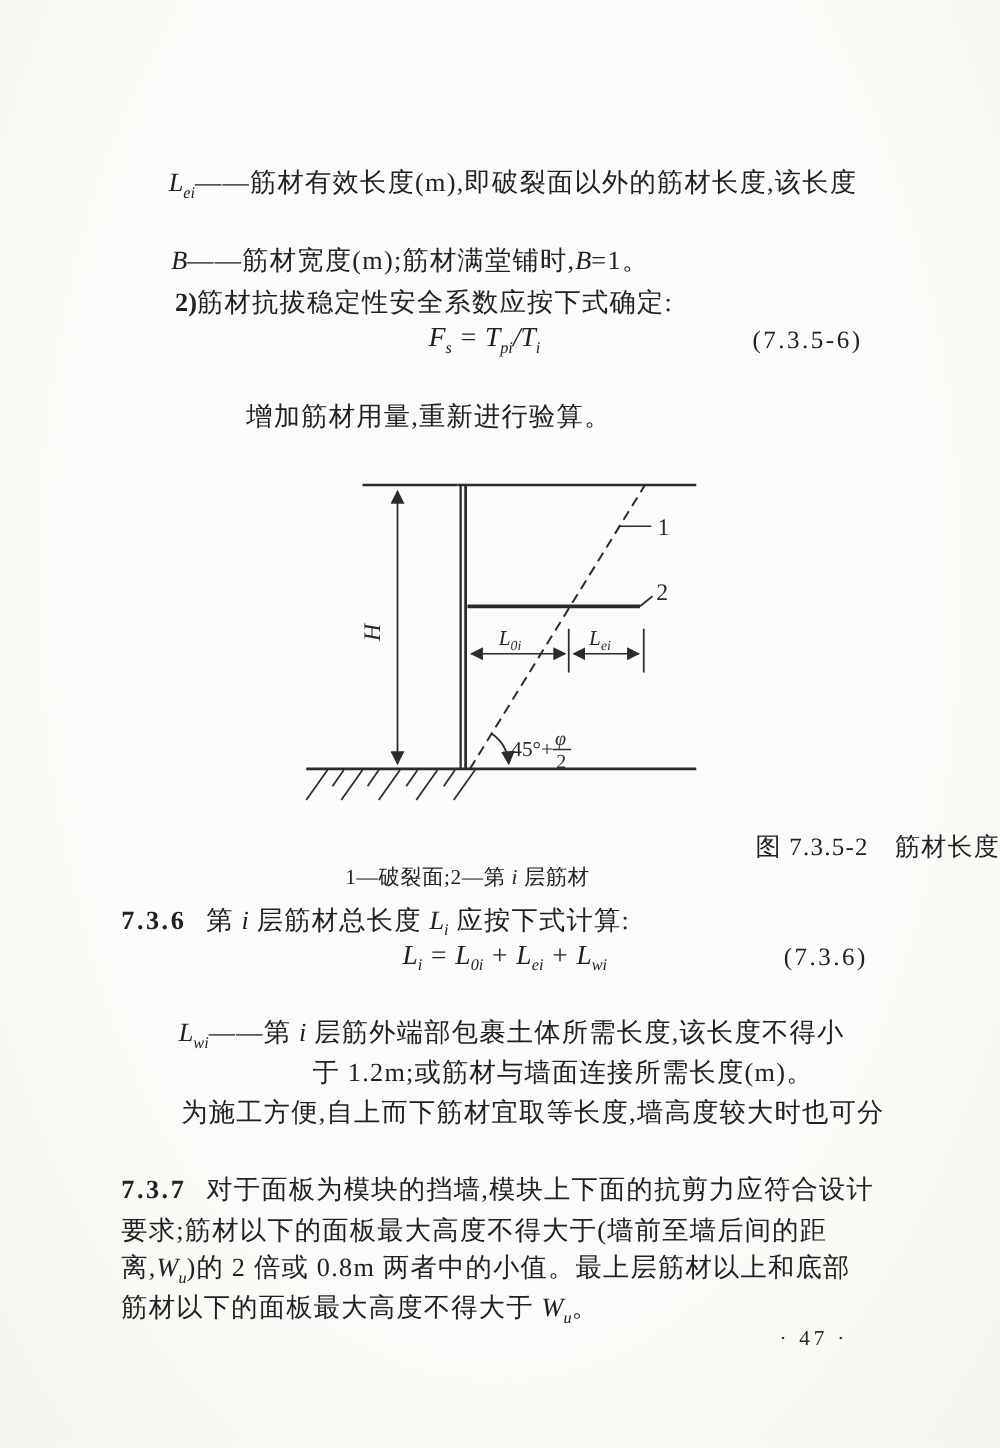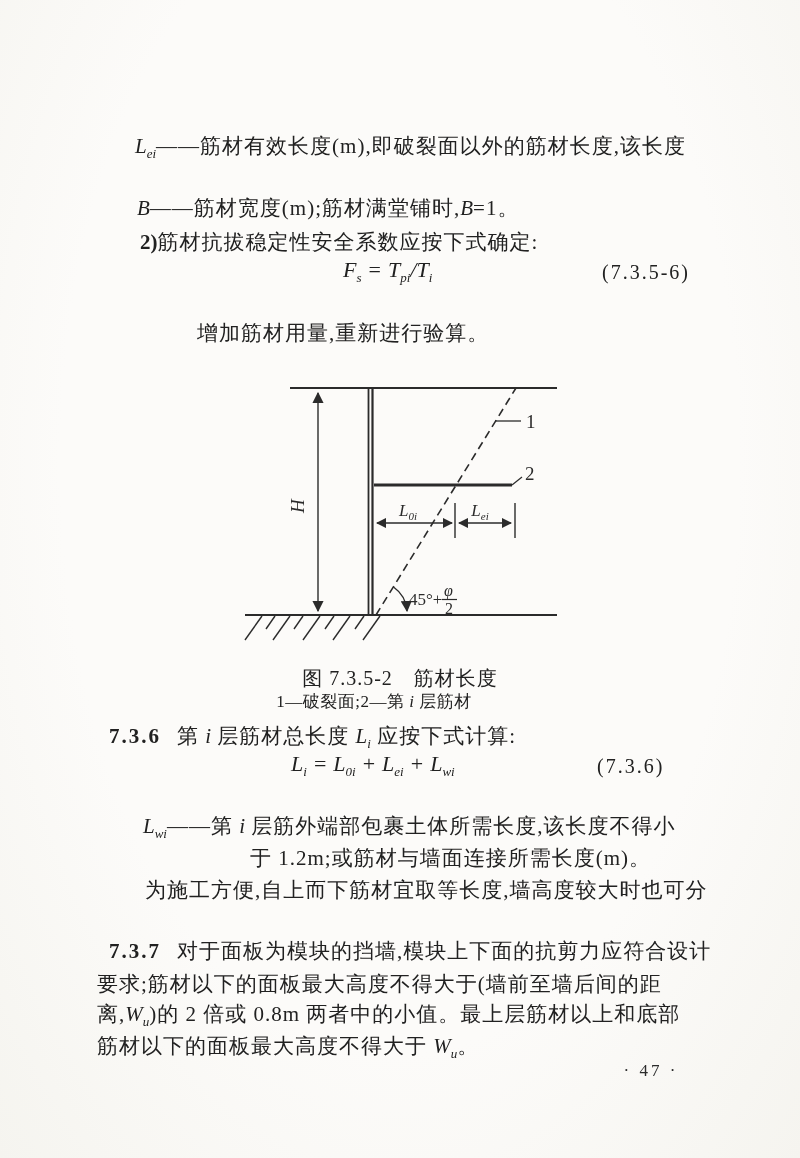--- a/index.html
+++ b/index.html
@@ -28,42 +28,41 @@
   .sub {
     font-size: 13px;
     font-style: italic;
     vertical-align: -5px;
     letter-spacing: 0;
   }
   .bnum {
     font-weight: bold;
     letter-spacing: 2px;
     margin-right: 16px;
-    margin-left: 12px;
   }
   .inum { font-weight: bold; letter-spacing: 0; }
   .formula {
     position: absolute;
     font-size: 22px;
     line-height: 26px;
     white-space: nowrap;
     font-style: italic;
   }
   .formula .op { font-style: normal; margin: 0 7px; }
   .eqnum {
     position: absolute;
     font-size: 20px;
     line-height: 26px;
     white-space: nowrap;
     letter-spacing: 2px;
   }
   .caption {
     position: absolute;
     width: 800px;
-    text-align: center;
+    text-align: right;
     font-size: 20px;
     line-height: 25px;
     letter-spacing: 1px;
     white-space: nowrap;
   }
   .legend {
     position: absolute;
     width: 800px;
     text-align: center;
     font-size: 17px;
@@ -170,24 +169,24 @@
 
   <div class="caption" style="top:666px;">图 7.3.5-2　筋材长度</div>
   <div class="legend" style="top:691px;">
     <span>1—破裂面;2—第 </span><span class="cjk-i">i</span><span> 层筋材</span>
   </div>
 
   <div class="line" style="top:723px; left:97px;">
     <span class="bnum">7.3.6</span><span>第 </span><span class="var">i</span><span> 层筋材总长度 </span><span class="var">L</span><span class="sub">i</span><span> 应按下式计算:</span>
   </div>
 
-  <div class="formula" style="top:751px; left:291px;">
+  <div class="formula" style="top:751px; left:322px;">
     <span>L</span><span class="sub">i</span><span class="op">=</span><span>L</span><span class="sub">0i</span><span class="op">+</span><span>L</span><span class="sub">ei</span><span class="op">+</span><span>L</span><span class="sub">wi</span>
   </div>
-  <div class="eqnum" style="top:753px; left:597px;text-align:right;">(7.3.6)</div>
+  <div class="eqnum" style="top:753px; left:627px;text-align:right;">(7.3.6)</div>
 
 
   <div class="line" style="top:813px; left:143px;">
     <span class="var">L</span><span class="sub">wi</span><span>——第 </span><span class="var">i</span><span> 层筋外端部包裹土体所需长度,该长度不得小</span>
   </div>
   <div class="line" style="top:845px; left:250px;">于 1.2m;或筋材与墙面连接所需长度(m)。</div>
 
   <div class="line" style="top:877px; left:145px;">为施工方便,自上而下筋材宜取等长度,墙高度较大时也可分</div>
 
   <div class="line" style="top:938px; left:97px;">

